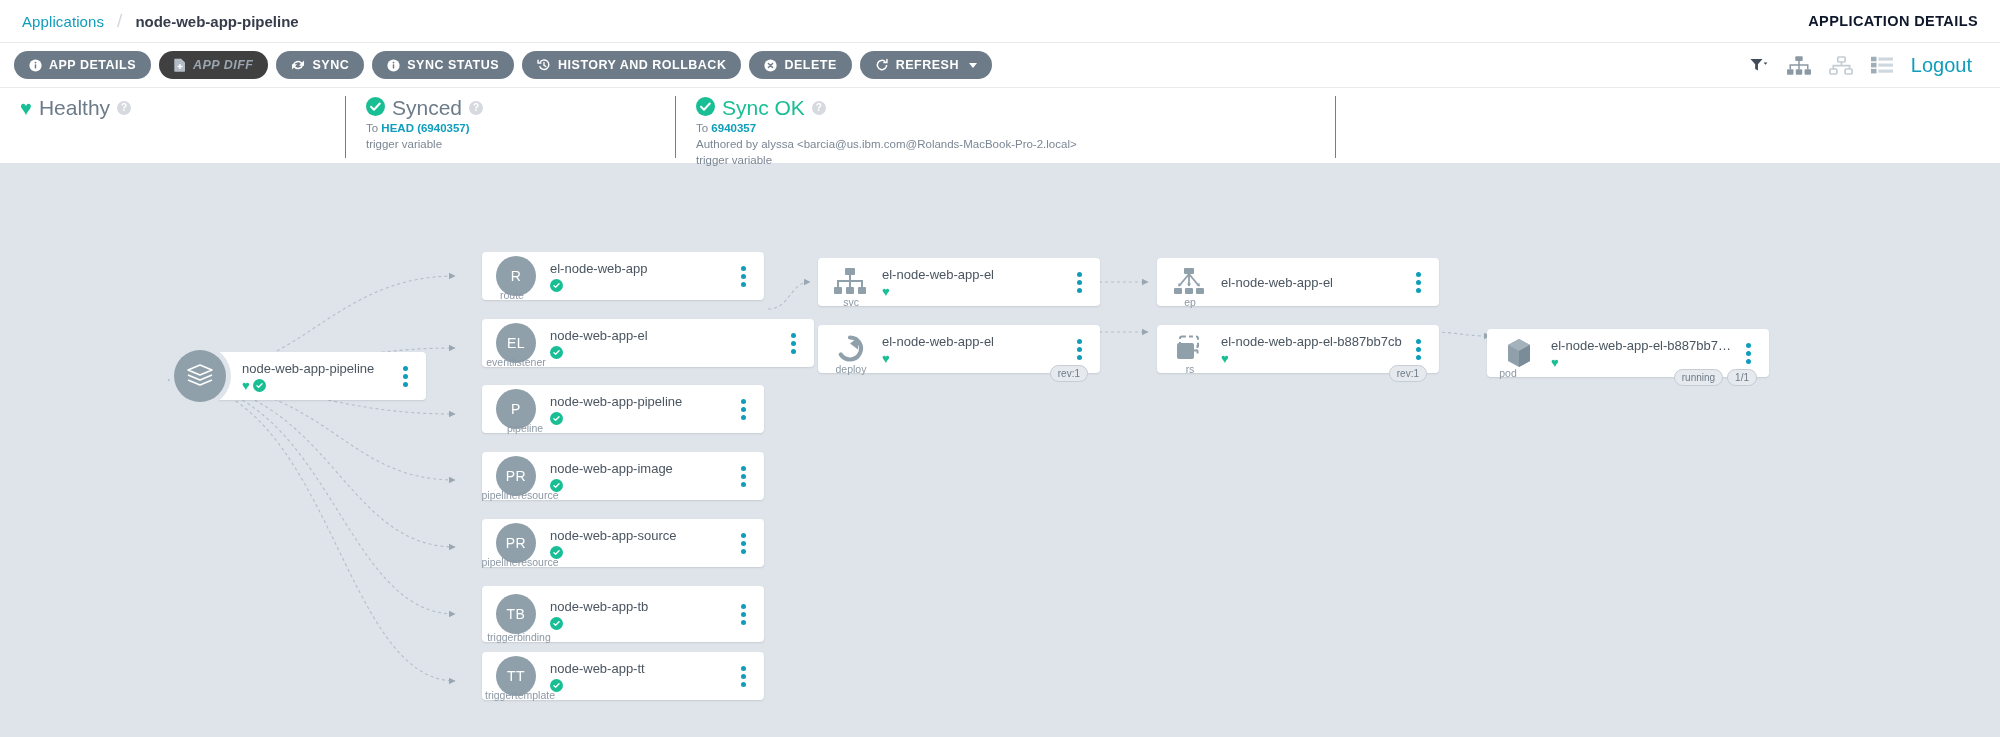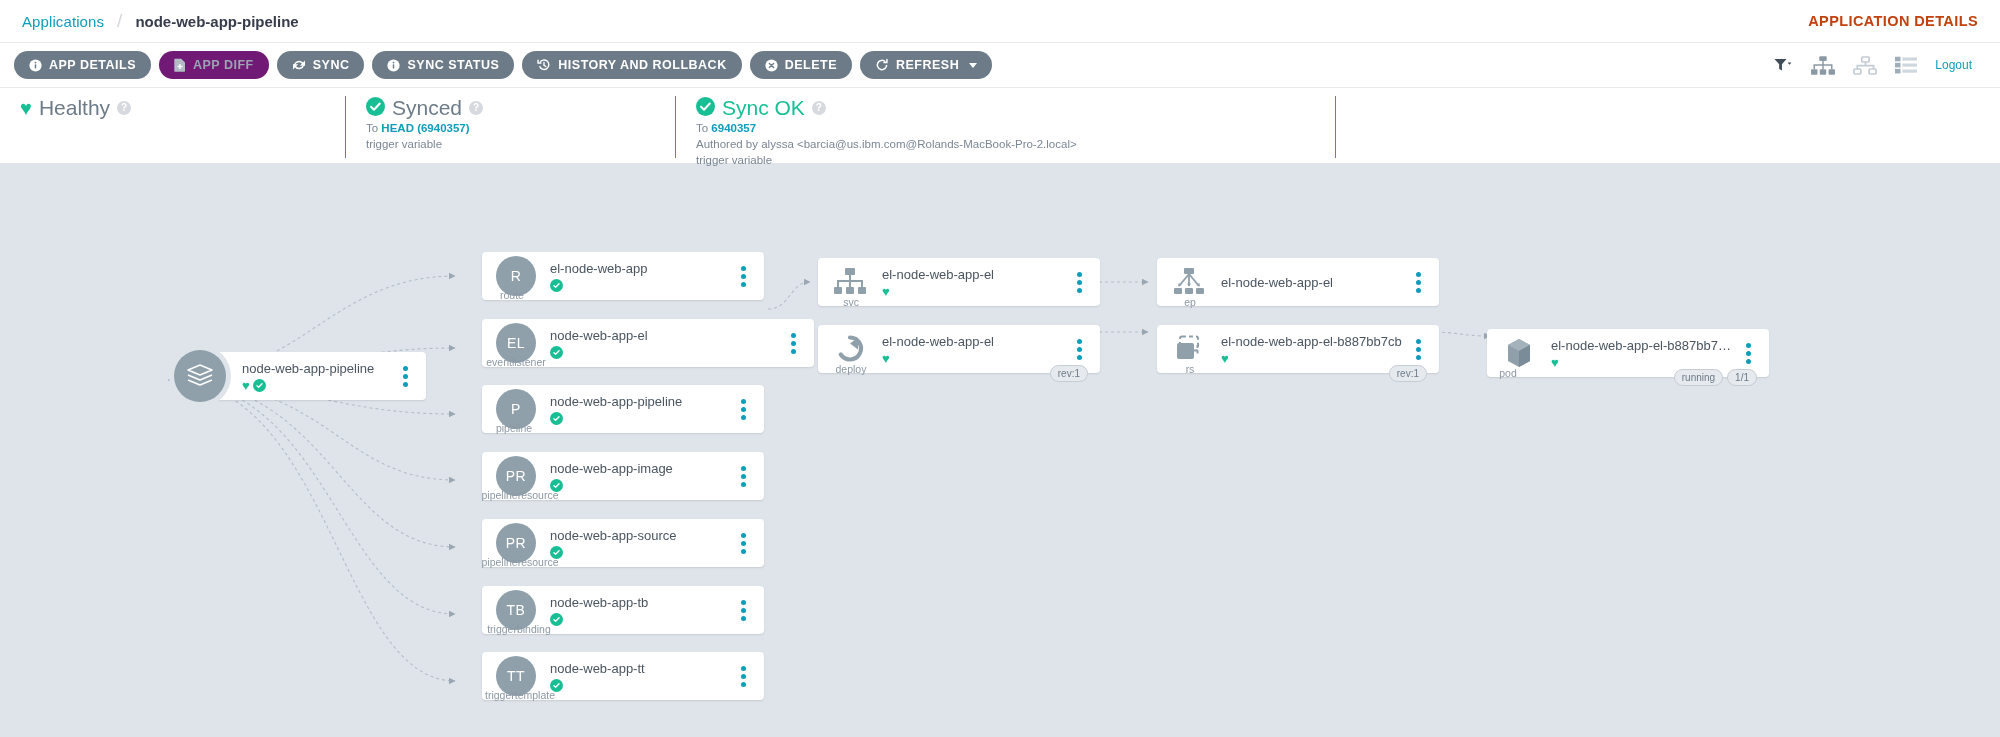--- a/index.html
+++ b/index.html
@@ -19,49 +19,49 @@
     display:flex; align-items:center; padding:0 22px;
     position:relative; z-index:5;
   }
   .crumb-link {
     color:#0f9dbb; font-size:15px; text-decoration:none; cursor:pointer;
     letter-spacing:.1px;
   }
   .crumb-sep { color:#d3d8de; margin:0 13px; font-size:19px; font-weight:300; }
   .crumb-cur { color:#363c4a; font-size:15px; font-weight:600; }
   #appdetails-link {
-    margin-left:auto; color:#c2410c; font-size:14.5px; font-weight:bold;
+    margin-left:auto; color:#0f172a; font-size:14.5px; font-weight:bold;
     letter-spacing:.4px; cursor:pointer;
   }
 
   
   #toolbar {
     height:45px; background:#fff;
     display:flex; align-items:center; padding:0 14px;
     border-bottom:1px solid #e8eaee;
     position:relative; z-index:4;
   }
   .abtn {
     height:28px; border-radius:14px; background:#6d7b88; color:#fff;
     display:inline-flex; align-items:center; gap:7px;
     padding:0 15px; margin-right:8px; font-size:12.5px; font-weight:bold;
     letter-spacing:.5px; cursor:pointer; border:none; white-space:nowrap;
     font-family:"Liberation Sans", sans-serif;
   }
-  .abtn.disabled { background:#701a75; color:#9aa5b1; cursor:default; }
+  .abtn.disabled { background:#404040; color:#9aa5b1; cursor:default;font-style:italic; }
   .abtn .ic { display:inline-flex; align-items:center; }
   .abtn svg { display:block; }
   .caret {
     width:0;height:0;border-left:4px solid transparent;border-right:4px solid transparent;
     border-top:5px solid currentColor; margin-left:3px;
   }
 
   #toolbar-right { margin-left:auto; display:flex; align-items:center; gap:18px; padding-right:14px;}
   .tb-icon { cursor:pointer; display:flex; align-items:center; color:#6d7b88; }
-  #logout-link { color:#0f9dbb; font-size:12px; cursor:pointer; }
+  #logout-link { color:#0f9dbb; font-size:20px; cursor:pointer; }
 
   
   #statusbar {
     height:75px; background:#fff; display:flex; align-items:flex-start;
     padding-top:8px; position:relative; z-index:3;
   }
   .stat-cell { padding:0 20px; height:62px; display:flex; flex-direction:column; }
   .stat-cell.bordered { border-left:1px solid #8b5cf6; }
   .stat-head { display:flex; align-items:center; gap:7px; }
   .stat-title { font-size:21px; font-weight:300; }
@@ -396,21 +396,21 @@
           <i></i>
         </span>
     </div>
   </div>
 
   <div class="node" style="left:482px; top:221px; width:282px; height:48px;">
     <div class="body">
       <div class="avatar">
           <span>P</span>
         </div>
-      <div class="kind-label" style="left:4px;bottom:-1px;width:56px;">pipeline</div>
+      <div class="kind-label" style="left:15px;bottom:-1px;width:56px;">pipeline</div>
       <div class="ntext">
         <div class="nname">node-web-app-pipeline</div>
         <div class="nstatus">
             <span class="ok-circle">
               <svg width="9" height="9" viewBox="0 0 12 12">
                 <path d="M2.6 6.2l2.2 2.2L9.4 3.6" stroke="#fff" stroke-width="1.8" fill="none" stroke-linecap="round" stroke-linejoin="round"></path>
               </svg>
             </span>
           </div>
       </div>
@@ -463,21 +463,21 @@
           </div>
       </div>
       <span class="kebab">
           <i></i>
           <i></i>
           <i></i>
         </span>
     </div>
   </div>
 
-  <div class="node" style="left:482px; top:422px; width:282px; height:48px;">
+  <div class="node" style="left:482px; top:422px; width:282px; height:56px;">
     <div class="body">
       <div class="avatar">
           <span>TB</span>
         </div>
       <div class="kind-label" style="left:-8px;bottom:-1px;width:90px;">triggerbinding</div>
       <div class="ntext">
         <div class="nname">node-web-app-tb</div>
         <div class="nstatus">
             <span class="ok-circle">
               <svg width="9" height="9" viewBox="0 0 12 12">

